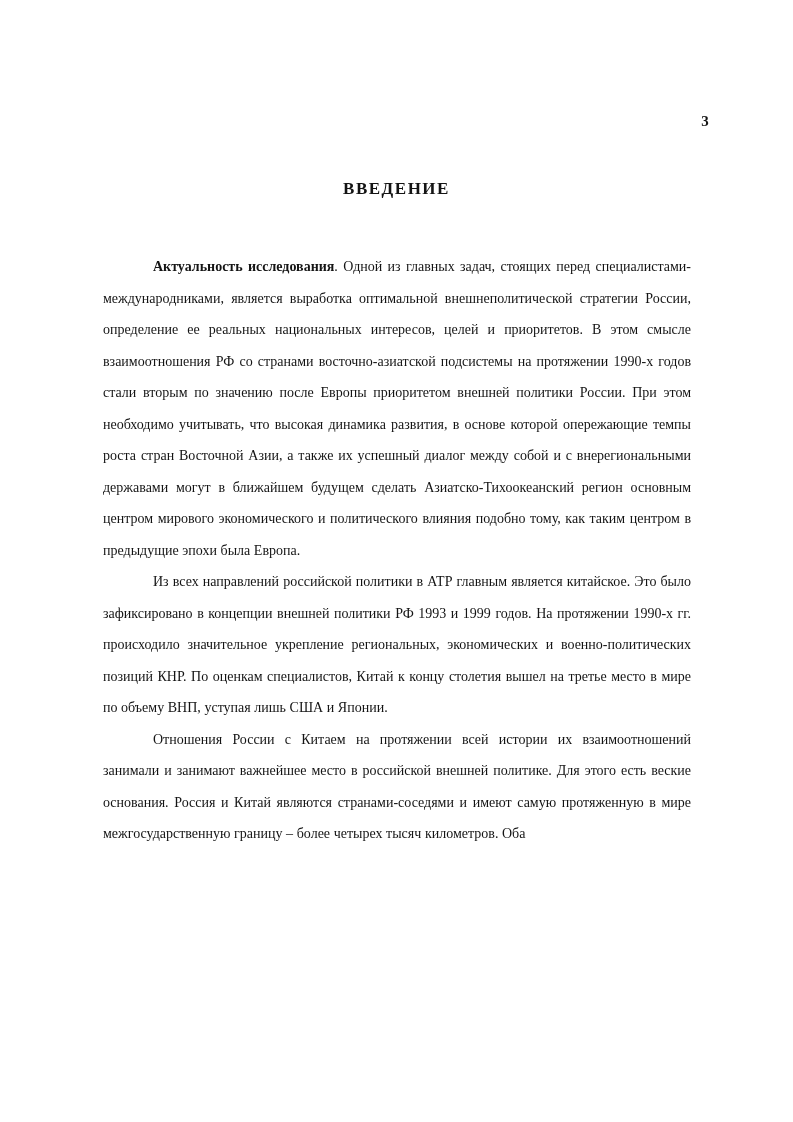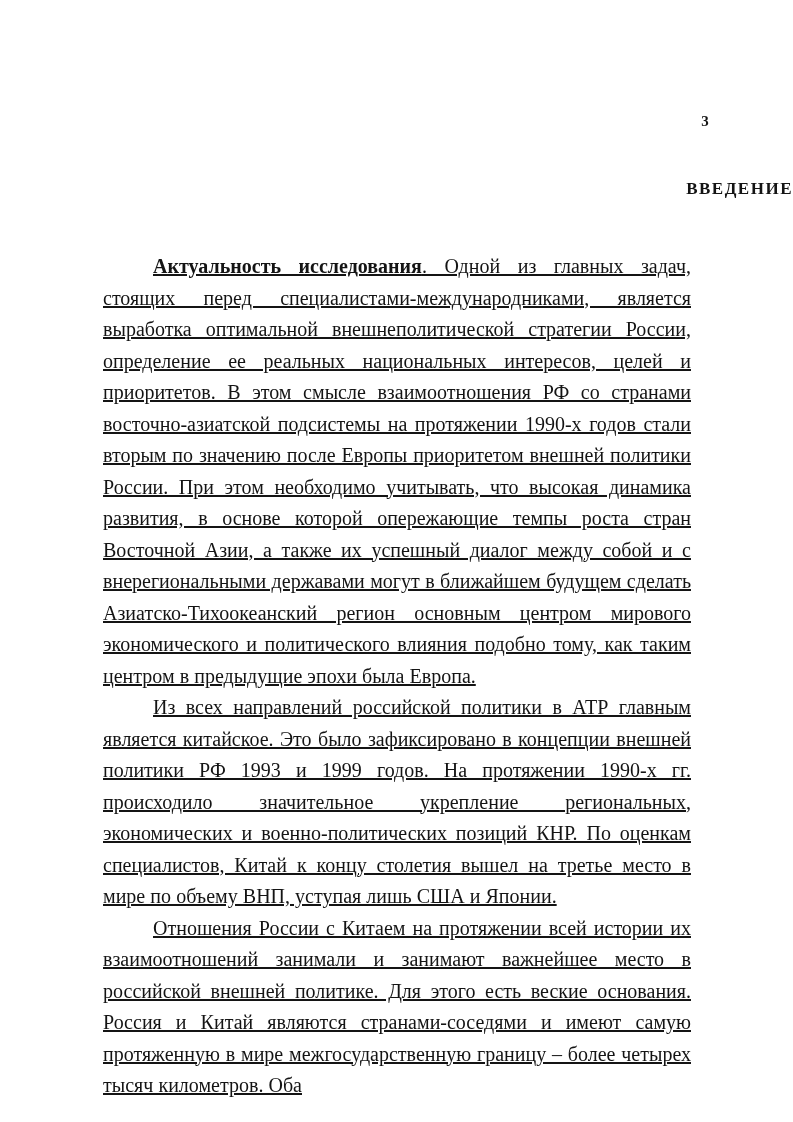--- a/index.html
+++ b/index.html
@@ -28,45 +28,44 @@
     line-height: 1;
     letter-spacing: 0.2px;
   }
 
   
   .section-heading {
     position: absolute;
     top: 180px;
     left: 0;
     width: 793px;
-    text-align: right;
+    text-align: center;
     font-size: 17px;
     font-weight: 700;
     letter-spacing: 1.5px;
     line-height: 1;
   }
 
   
   .body-block {
     position: absolute;
     top: 251px;
     left: 103px;
     width: 588px;
   }
 
   .para {
     margin: 0;
-    font-size: 20px;
+    font-size: 14px;
     line-height: 31.5px;
     text-align: justify;
     text-align-last: left;
     text-indent: 50px;
     hyphens: none;
     word-spacing: 0.1px;
-    text-decoration: underline;
   }
 
   .para .lead {
     font-weight: 700;
   }
 </style>
 </head>
 <body>
 
 <div class="page">

